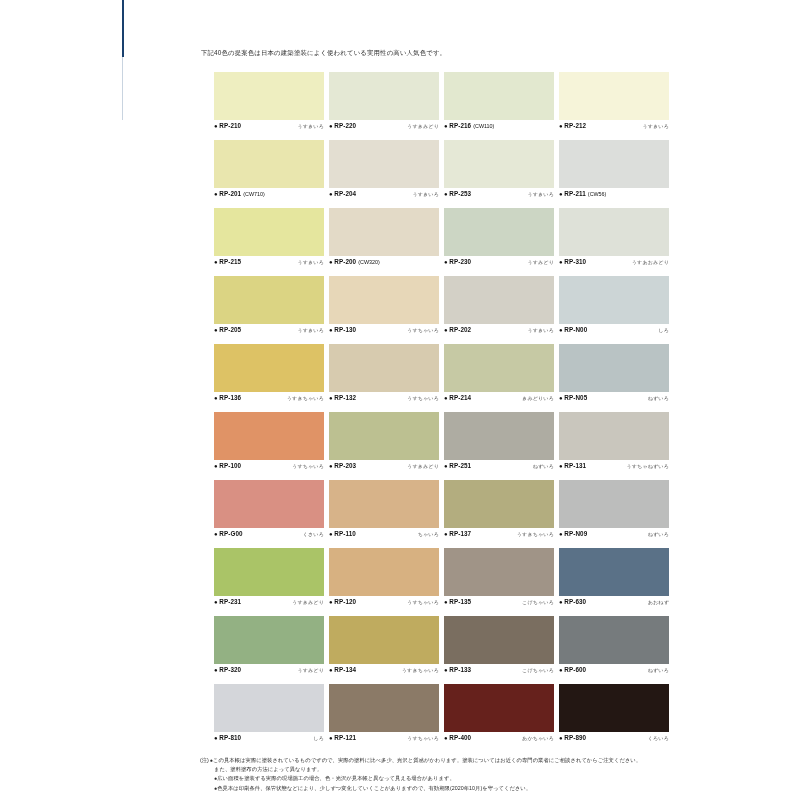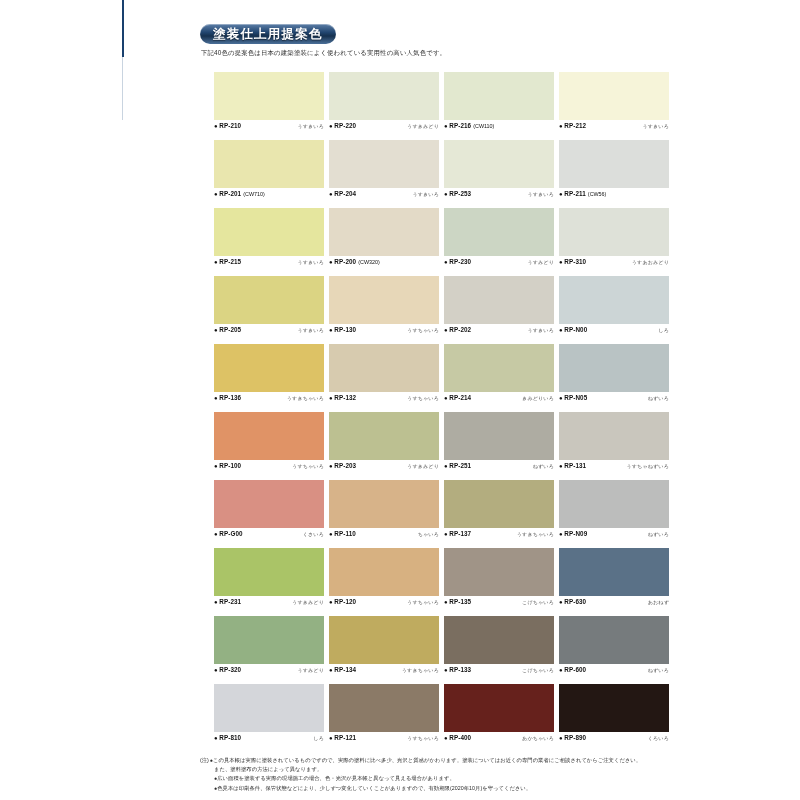--- a/index.html
+++ b/index.html
@@ -163,23 +163,20 @@
   }
 </style>
 </head>
 <body>
 
 <div id="left-rule-dark"></div>
 <div id="left-rule-light"></div>
 
 <div id="page">
 
-  <div id="heading-row">
-    <span id="section-title">塗装仕上用提案色</span>
-  </div>
 
   <div id="section-subtitle">下記40色の提案色は日本の建築塗装によく使われている実用性の高い人気色です。</div>
 
   <div id="swatch-grid">
       <div class="swatch-cell">
         <div class="swatch-chip" style="background: rgb(238, 238, 192);"></div>
         <div class="swatch-label-row">
           <span class="swatch-code"><span class="bullet">●</span><span>RP-210</span></span>
           <span class="swatch-name">うすきいろ</span>
         </div>

